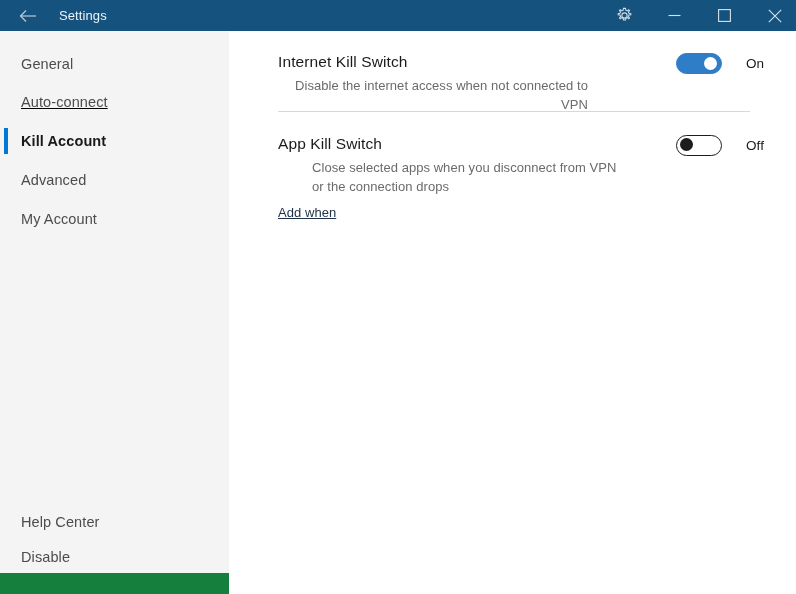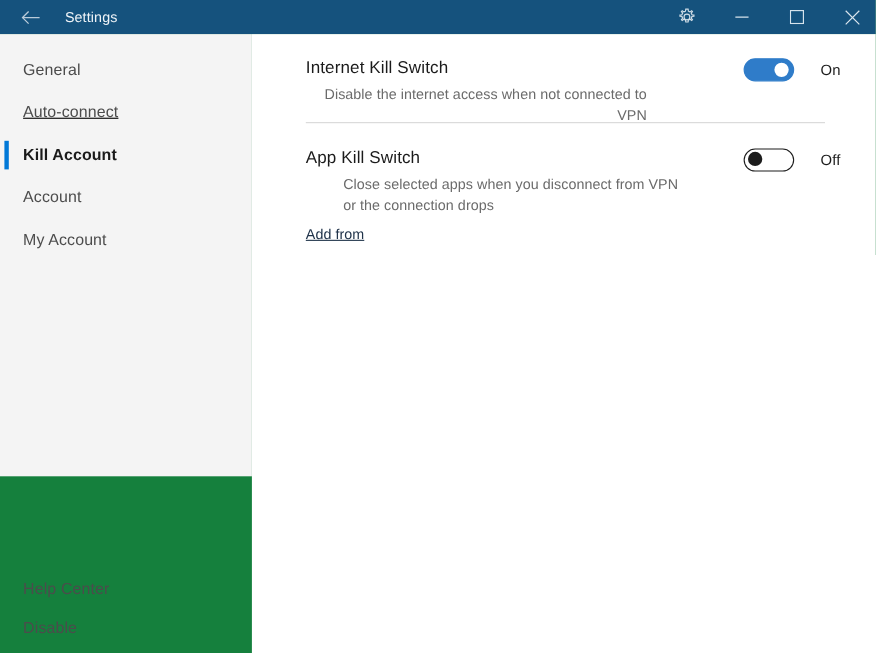--- a/index.html
+++ b/index.html
@@ -60,21 +60,21 @@
   .tb-min    { left: 653px; width: 42px; }
   .tb-max    { left: 703px; width: 42px; }
   .tb-close  { left: 753px; width: 43px; }
   .tb-btn svg { display: block; }
 
   
   .sidebar {
     position: absolute;
     left: 0; top: 31px;
     width: 229px;
-    height: 402px;
+    height: 542px;
     background: #f4f4f4;
   }
   .nav-item {
     position: absolute;
     left: 0;
     width: 229px;
     height: 30px;
     display: flex;
     align-items: center;
   }
@@ -98,21 +98,21 @@
   }
   .nav-item.selected .nav-accent { display: block; }
   .nav-item .nav-accent { display: none; }
 
   .nav-bottom {
     position: absolute;
     left: 0;
     width: 229px;
     height: 30px;
     display: flex;
-    align-items: flex-end;
+    align-items: flex-start;
   }
   .nav-bottom .nav-label {
     margin-left: 21px;
     font-size: 14.5px;
     color: #4c4c4c;
   }
 
   
   .content {
     position: absolute;
@@ -267,21 +267,21 @@
       <span class="nav-label">Auto-connect</span>
     </div>
 
     <div class="nav-item selected" style="top:95px;">
       <div class="nav-accent"></div>
       <span class="nav-label">Kill Account</span>
     </div>
 
     <div class="nav-item" style="top:134px;">
 
-      <span class="nav-label">Account</span>
+      <span class="nav-label">Advanced</span>
     </div>
 
     <div class="nav-item" style="top:173px;">
 
       <span class="nav-label">My Account</span>
     </div>
 
     <div class="nav-bottom" style="top:483px;">
       <span class="nav-label">Help Center</span>
     </div>
@@ -308,17 +308,17 @@
 
     <div class="setting-row">
       <div class="setting-title" style="top:104px;">App Kill Switch</div>
       <div class="setting-desc" style="top:127px;margin-left:34px;">Close selected apps when you disconnect from VPN or the connection drops</div>
       <div class="toggle-wrap" style="left:447px; top:104px;">
         <div class="toggle off">
           <div class="knob"></div>
         </div>
         <span class="toggle-label">Off</span>
       </div>
-      <a class="add-link" style="top:174px;">Add from</a>
+      <a class="add-link" style="top:174px;">Add when</a>
     </div>
 
   </div>
 </div>
 
 </body></html>

